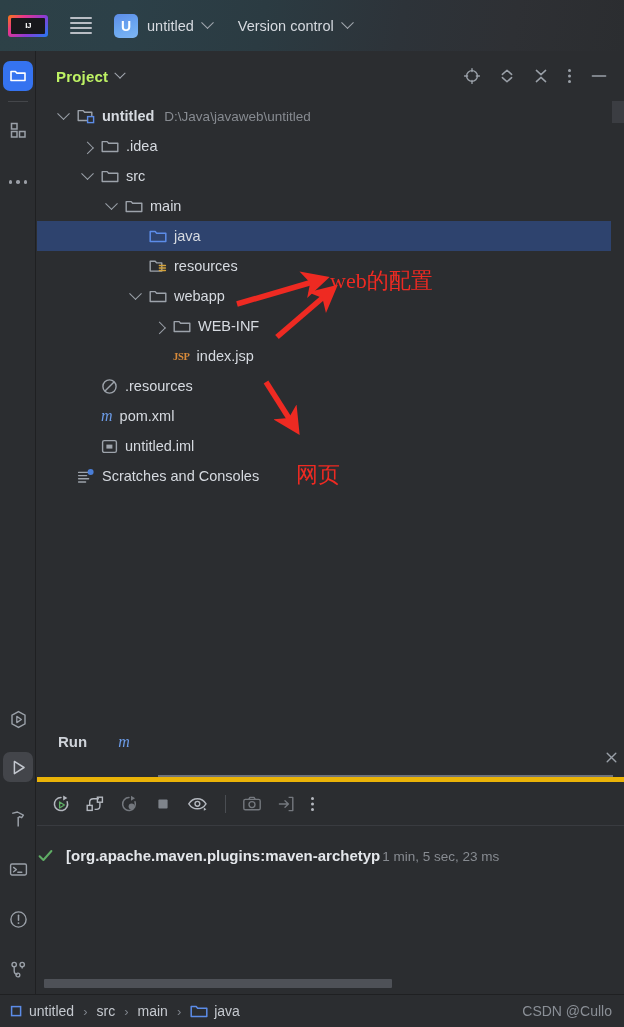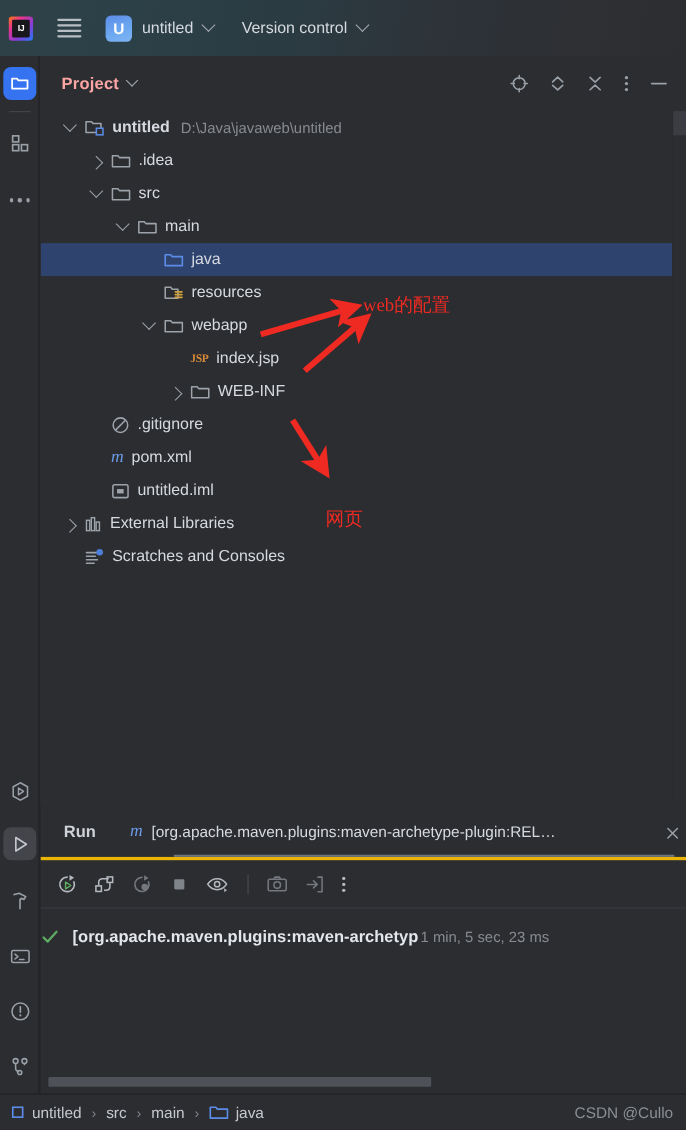--- a/index.html
+++ b/index.html
@@ -12,21 +12,21 @@
   }
   #app { position: relative; width: 624px; height: 1027px; }
 
   
   .titlebar {
     position: absolute; left: 0; top: 0; width: 624px; height: 51px;
     background: linear-gradient(100deg,#2d4147 0%, #2c4048 20%, #2b3b42 42%, #2d3339 64%, #2e3034 82%, #2b2d30 100%);
     display: flex; align-items: center;
   }
   .ij-logo {
-    width: 22px; height: 22px; margin-left: 8px; border-radius: 3px;
+    width: 40px; height: 22px; margin-left: 8px; border-radius: 3px;
     background: linear-gradient(135deg,#f97a12 0%, #e8358b 28%, #8b3bd4 62%, #1f7df5 100%);
     position: relative; overflow: hidden;
     display:flex; align-items:center; justify-content:center;
   }
   .ij-logo::after {
     content:""; position:absolute; left:3px; top:3px; right:3px; bottom:3px;
     background:#18181c; border-radius:1px;
   }
   .ij-logo span {
     position: relative; z-index: 2; color:#fff; font-size:8px; font-weight:700;
@@ -57,21 +57,21 @@
   .rail-ico { position:relative; z-index:2; }
   .rail-sep { position:absolute; left:8px; width:20px; height:1px; background:#44464a; }
   .dots { display:flex; gap:4px; }
   .dots i { width:3.5px; height:3.5px; border-radius:50%; background:#9a9ea6; display:block; }
 
   
   .proj-header {
     position:absolute; left:37px; top:51px; width:587px; height:50px;
     background:#2b2d30; display:flex; align-items:center;
   }
-  .proj-title { margin-left:19px; color:#fca5a5; font-size:15px; font-weight:600; letter-spacing:.2px; }
+  .proj-title { margin-left:19px; color:#bef264; font-size:15px; font-weight:600; letter-spacing:.2px; }
   .proj-tools { margin-left:auto; display:flex; align-items:center; gap:18px; padding-right:16px; }
 
   .tree-area {
     position:absolute; left:37px; top:101px; width:574px; height:631px;
     background:#2b2d30; overflow:hidden;
   }
   .vscroll-track { position:absolute; left:611px; top:101px; width:13px; height:631px; background:#2b2d30; }
   .vscroll-side { position:absolute; left:612px; top:101px; width:12px; height:22px; background:#3b3d42; }
 
   .row { position:relative; height:30px; display:flex; align-items:center; white-space:nowrap; }
@@ -81,37 +81,37 @@
     display:inline-block; flex:none;
   }
   .arrow.down { transform: rotate(45deg) translate(-2px,-2px); }
   .arrow.right { transform: rotate(-45deg) translate(-1px,1px); }
   .lbl { color:#d6dae0; font-size:14.5px; margin-left:7px; }
   .lbl.bold { font-weight:700; }
   .path { color:#878b91; font-size:13.5px; margin-left:10px; }
   .ico { flex:none; display:flex; align-items:center; justify-content:center; }
 
   
-  .ann { position:absolute; color:#ee2a22; font-size:17px; font-family:"Liberation Serif", serif; pointer-events:none; }
+  .ann { position:absolute; color:#ee2a22; font-size:22px; font-family:"Liberation Serif", serif; pointer-events:none; }
   .anno-svg { position:absolute; left:0; top:0; width:624px; height:1027px; pointer-events:none; }
 
   
   .run-panel { position:absolute; left:37px; top:733px; width:587px; height:261px; background:#2b2d30; }
-  .run-tabs { position:relative; height:49px; display:flex; align-items:center; border-bottom:3px solid #eab308; }
+  .run-tabs { position:relative; height:49px; display:flex; align-items:flex-start; border-bottom:5px solid #eab308; }
   .run-lbl { margin-left:21px; color:#cfd3d9; font-size:15px; font-weight:600; }
   .mvn-m { margin-left:31px; color:#6c9ce8; font-size:16px; font-style:italic; font-family:"Liberation Serif", serif; }
   .mvn-txt { margin-left:8px; color:#d6dae0; font-size:14px; overflow:hidden; text-overflow:ellipsis; white-space:nowrap; max-width:386px; }
   .tab-underline { position:absolute; left:121px; bottom:0; width:455px; height:2px; background:#6f737a; }
   .run-close { position:absolute; right:5px; top:17px; }
 
   .run-toolbar { position:relative; height:44px; display:flex; align-items:center; gap:14px; padding-left:14px; border-bottom:1px solid #393b40; }
   .tb-sep { width:1px; height:18px; background:#4a4d52; margin:0 2px; }
 
   .run-out { position:relative; height:166px; padding-top:12px; }
-  .out-row { display:flex; align-items:center; height:26px; }
+  .out-row { display:flex; align-items:flex-end; height:26px; }
   .out-txt { color:#e3e6ea; font-size:15px; font-weight:700; margin-left:12px; max-width:368px; overflow:hidden; white-space:nowrap; }
   .out-time { color:#878b91; font-size:13.5px; margin-left:2px; white-space:nowrap; }
   .hscroll { position:absolute; left:7px; bottom:4px; width:348px; height:9px; background:#4e5157; border-radius:1px; }
   .run-left-border { position:absolute; left:37px; top:733px; width:1px; height:261px; background:#1f2022; }
 
   
   .status {
     position:absolute; left:0; bottom:0; width:624px; height:33px; background:#2b2d30;
     border-top:1px solid #1f2022; display:flex; align-items:center;
   }
@@ -319,79 +319,66 @@
         <span style="display:inline-block;width:9px;flex:none;"></span>
         <span class="ico">
           <svg width="18" height="17" viewBox="0 0 18 17">
             <path d="M1.2 3.6h5l1.4 1.7h9.2v8.2H1.2z" fill="none" stroke="#9da3ab" stroke-width="1.4" stroke-linejoin="round"></path>
           </svg>
         </span>
         <span class="lbl">webapp</span>
       </div>
       <div class="row">
         <span style="display:inline-block;width:118px;flex:none;"></span>
+        <span class="arrow right"></span>
+        <span style="display:inline-block;width:9px;flex:none;"></span>
+        <span class="ico">
+          <svg width="18" height="17" viewBox="0 0 18 17">
+            <path d="M1.2 3.6h5l1.4 1.7h9.2v8.2H1.2z" fill="none" stroke="#9da3ab" stroke-width="1.4" stroke-linejoin="round"></path>
+          </svg>
+        </span>
+        <span class="lbl">WEB-INF</span>
+      </div>
+      <div class="row">
+        <span style="display:inline-block;width:118px;flex:none;"></span>
         <span style="display:inline-block;width:9px;flex:none;"></span>
         <span style="display:inline-block;width:9px;flex:none;"></span>
         <span class="ico" style="color:#d98b3a;font-size:10.5px;font-weight:700;font-family:'Liberation Serif',serif;letter-spacing:-0.3px;">JSP</span>
         <span class="lbl">index.jsp</span>
-      </div>
-      <div class="row">
-        <span style="display:inline-block;width:118px;flex:none;"></span>
-        <span class="arrow right"></span>
-        <span style="display:inline-block;width:9px;flex:none;"></span>
-        <span class="ico">
-          <svg width="18" height="17" viewBox="0 0 18 17">
-            <path d="M1.2 3.6h5l1.4 1.7h9.2v8.2H1.2z" fill="none" stroke="#9da3ab" stroke-width="1.4" stroke-linejoin="round"></path>
-          </svg>
-        </span>
-        <span class="lbl">WEB-INF</span>
       </div>
       <div class="row">
         <span style="display:inline-block;width:46px;flex:none;"></span>
         <span style="display:inline-block;width:9px;flex:none;"></span>
         <span style="display:inline-block;width:9px;flex:none;"></span>
         <span class="ico">
           <svg width="17" height="17" viewBox="0 0 17 17">
             <circle cx="8.5" cy="8.5" r="6.6" fill="none" stroke="#9da3ab" stroke-width="1.4"></circle>
             <path d="M4 13 13 4" stroke="#9da3ab" stroke-width="1.4"></path>
           </svg>
         </span>
-        <span class="lbl">.gitignore</span>
+        <span class="lbl">.resources</span>
       </div>
       <div class="row">
         <span style="display:inline-block;width:46px;flex:none;"></span>
         <span style="display:inline-block;width:9px;flex:none;"></span>
         <span style="display:inline-block;width:9px;flex:none;"></span>
         <span class="ico" style="color:#6c9ce8;font-size:16px;font-style:italic;font-family:'Liberation Serif',serif;">m</span>
         <span class="lbl">pom.xml</span>
       </div>
       <div class="row">
         <span style="display:inline-block;width:46px;flex:none;"></span>
         <span style="display:inline-block;width:9px;flex:none;"></span>
         <span style="display:inline-block;width:9px;flex:none;"></span>
         <span class="ico">
           <svg width="17" height="17" viewBox="0 0 17 17">
             <rect x="1.6" y="2.6" width="13.8" height="11.8" rx="1.6" fill="none" stroke="#9da3ab" stroke-width="1.4"></rect>
             <rect x="5.4" y="6.6" width="6" height="4" fill="#9da3ab"></rect>
           </svg>
         </span>
         <span class="lbl">untitled.iml</span>
-      </div>
-      <div class="row">
-        <span style="display:inline-block;width:22px;flex:none;"></span>
-        <span class="arrow right"></span>
-        <span style="display:inline-block;width:9px;flex:none;"></span>
-        <span class="ico">
-          <svg width="16" height="17" viewBox="0 0 16 17">
-            <rect x="1.6" y="5" width="3" height="9.4" fill="none" stroke="#9da3ab" stroke-width="1.3"></rect>
-            <rect x="6" y="2.6" width="3" height="11.8" fill="none" stroke="#9da3ab" stroke-width="1.3"></rect>
-            <rect x="10.4" y="6.6" width="3" height="7.8" fill="none" stroke="#9da3ab" stroke-width="1.3"></rect>
-          </svg>
-        </span>
-        <span class="lbl">External Libraries</span>
       </div>
       <div class="row">
         <span style="display:inline-block;width:22px;flex:none;"></span>
         <span style="display:inline-block;width:9px;flex:none;"></span>
         <span style="display:inline-block;width:9px;flex:none;"></span>
         <span class="ico">
           <svg width="18" height="17" viewBox="0 0 18 17">
             <path d="M1.6 4.4h10M1.6 7.6h8M1.6 10.8h10M1.6 14h7" stroke="#9da3ab" stroke-width="1.4" stroke-linecap="round"></path>
             <circle cx="13.6" cy="4" r="3" fill="#4a7ed8"></circle>
           </svg>
@@ -414,21 +401,20 @@
       <div class="ann" style="left: 330px; top: 266px;">web的配置</div>
       <div class="ann" style="left: 296px; top: 460px;">网页</div>
     </div>
 
   <div class="run-left-border"></div>
   <div class="run-panel">
 
     <div class="run-tabs">
       <span class="run-lbl">Run</span>
       <span class="mvn-m">m</span>
-      <span class="mvn-txt">[org.apache.maven.plugins:maven-archetype-plugin:REL…</span>
       <svg class="run-close" width="15" height="15" viewBox="0 0 15 15">
         <path d="M3.2 3.2 11.8 11.8M11.8 3.2 3.2 11.8" stroke="#9aa0a8" stroke-width="1.4" stroke-linecap="round"></path>
       </svg>
       <div class="tab-underline"></div>
     </div>
 
     <div class="run-toolbar">
       <svg width="20" height="20" viewBox="0 0 20 20">
         <path d="M10 3.4a6.6 6.6 0 1 0 6.2 4.3" fill="none" stroke="#b4b8bf" stroke-width="1.5" stroke-linecap="round"></path>
         <path d="M12.2 1.4 16.4 4l-4.2 2.6z" fill="#b4b8bf"></path>

